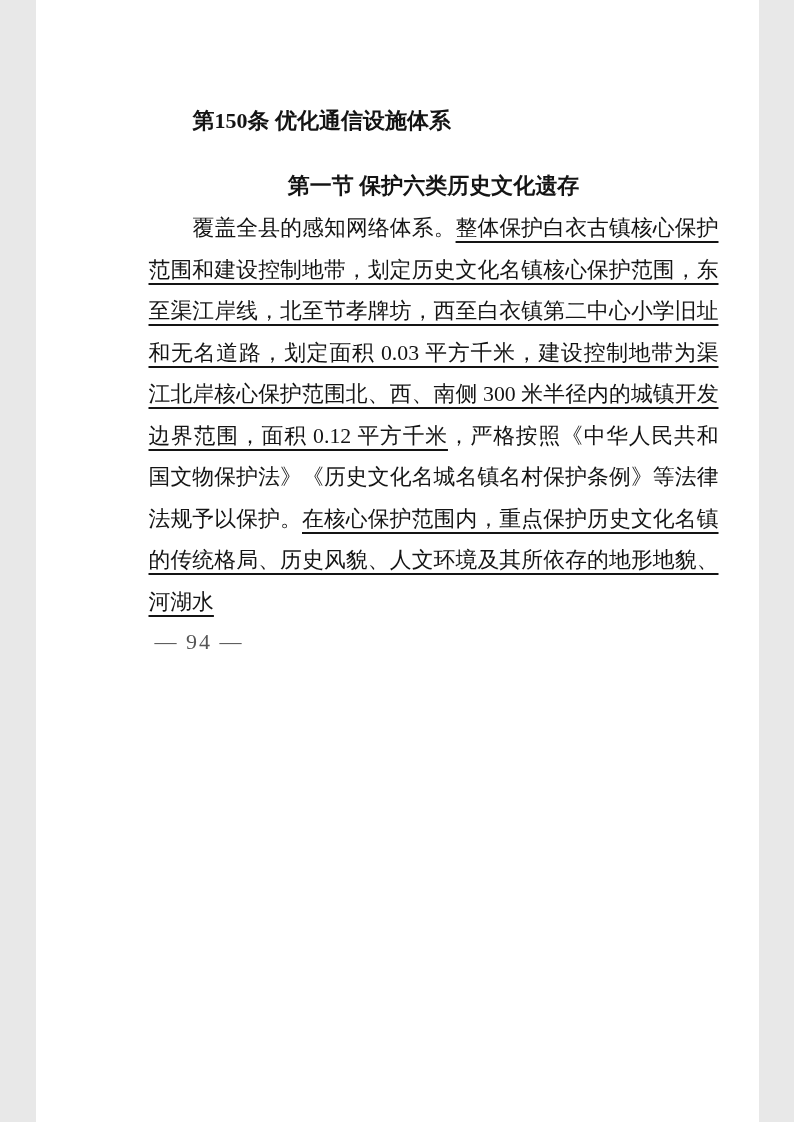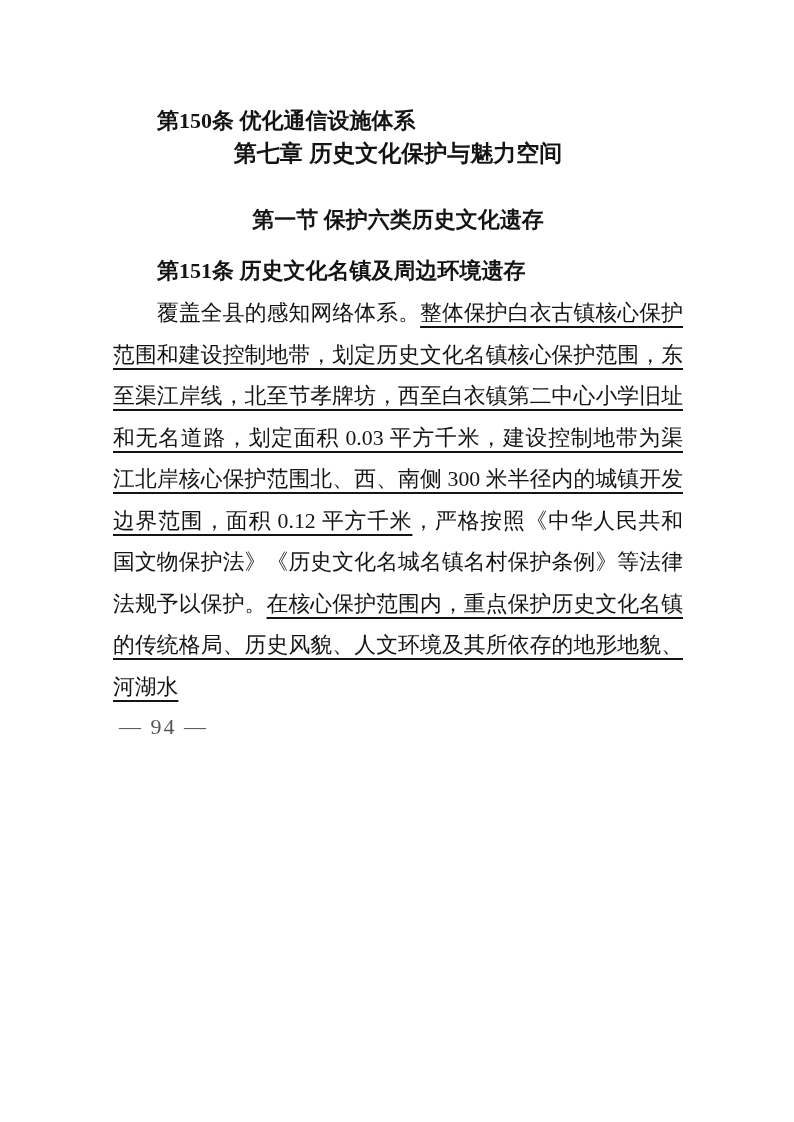--- a/index.html
+++ b/index.html
@@ -2,21 +2,21 @@
 <html><head>
 <meta charset="utf-8">
 <style>
   html, body {
     margin: 0;
     padding: 0;
     background: #e8e8e8;
   }
   .page {
     position: relative;
-    width: 794px;
+    width: 723px;
     height: 1122px;
     margin: 0 auto;
     background: #ffffff;
     overflow: hidden;
     color: #141414;
     font-family: "Liberation Serif", "DejaVu Serif", serif;
   }
   .content {
     position: absolute;
     left: 113px;
@@ -80,24 +80,22 @@
 </style>
 </head>
 <body>
 
 <div class="page">
   <div class="content">
 
     <h3 class="article-heading">第150条 优化通信设施体系</h3>
 
 
-    <h1 class="chapter-heading">第七章 历史文化保护与魅力空间</h1>
 
     <h2 class="section-heading">第一节 保护六类历史文化遗存</h2>
 
-    <h3 class="article-heading second">第151条 历史文化名镇及周边环境遗存</h3>
 
     <p class="body-para second"><span>覆盖全县的感知网络体系。</span><span class="u">整体保护白衣古镇核心保护范围和建设控制地带，划定历史文化名镇核心保护范围，东至渠江岸线，北至节孝牌坊，西至白衣镇第二中心小学旧址和无名道路，划定面积 0.03 平方千米，建设控制地带为渠江北岸核心保护范围北、西、南侧 300 米半径内的城镇开发边界范围，面积 0.12 平方千米</span><span>，严格按照《中华人民共和国文物保护法》《历史文化名城名镇名村保护条例》等法律法规予以保护。</span><span class="u">在核心保护范围内，重点保护历史文化名镇的传统格局、历史风貌、人文环境及其所依存的地形地貌、河湖水</span></p>
 
     <div class="page-number">— 94 —</div>
 
   </div>
 </div>
 
 </body></html>

